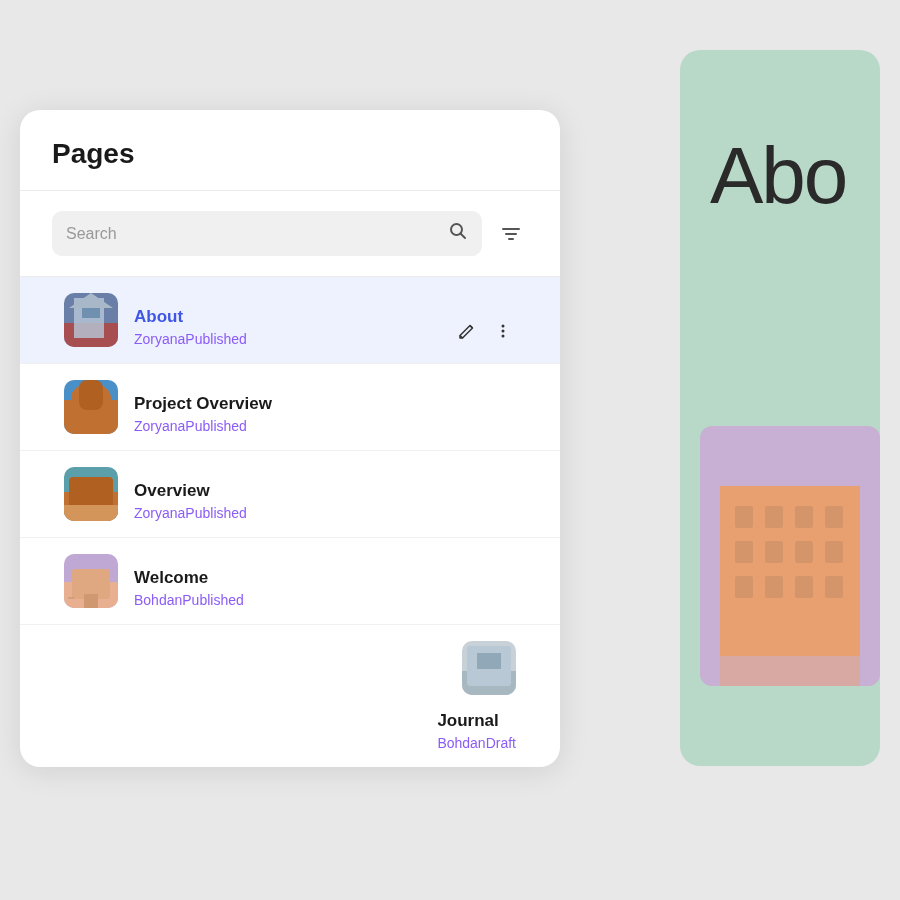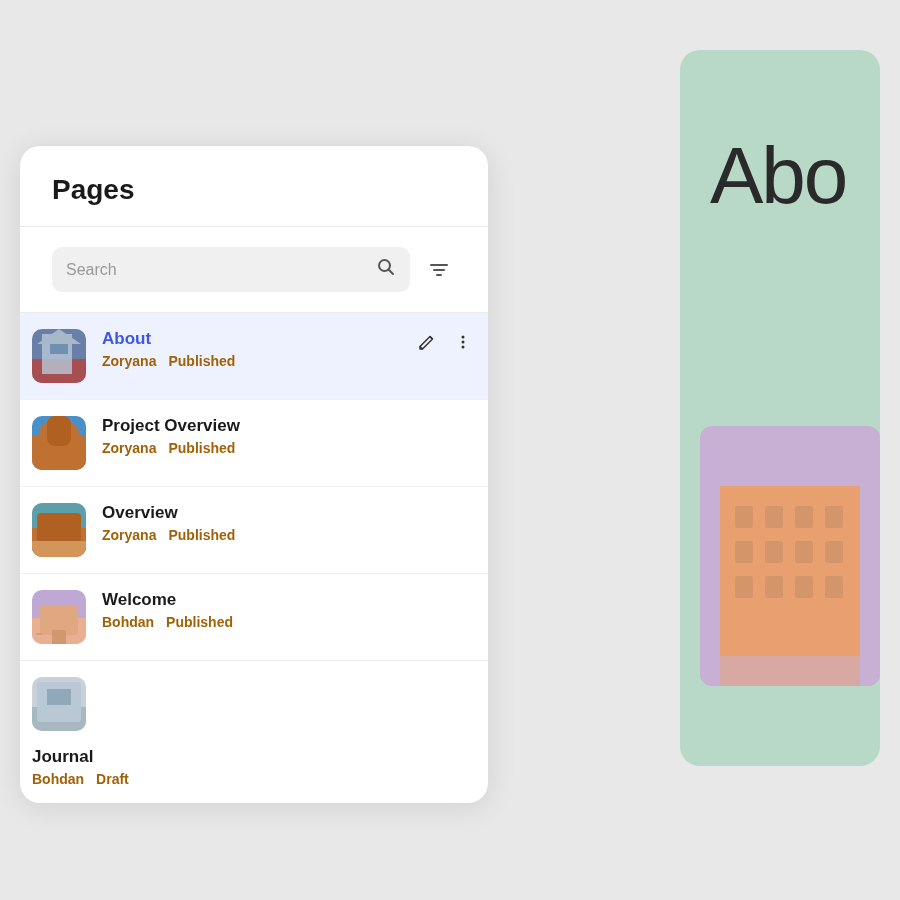--- a/index.html
+++ b/index.html
@@ -60,27 +60,26 @@
     .building-svg {
       width: 100%;
       height: 100%;
     }
 
     
     .pages-card {
       position: absolute;
       left: 0;
       top: 60px;
-      width: 468px;
+      width: 540px;
       background: #ffffff;
       border-radius: 20px;
       box-shadow: 0 4px 30px rgba(0,0,0,0.10);
       overflow: hidden;
       z-index: 10;
-      margin-top: 36px;
     }
 
     .card-header {
       padding: 28px 32px 20px 32px;
       border-bottom: 1px solid #ebebeb;
     }
 
     .card-title {
       font-size: 28px;
       font-weight: 700;
@@ -126,22 +125,22 @@
       justify-content: center;
     }
 
     
     .page-list {
       list-style: none;
     }
 
     .page-item {
       display: flex;
-      align-items: flex-start;
-      padding: 16px 12px;
+      align-items: flex-end;
+      padding: 16px 44px;
       border-bottom: 1px solid #f0f0f0;
       gap: 16px;
       cursor: pointer;
       transition: background 0.15s;
     }
 
     .page-item:last-child {
       border-bottom: none;
       flex-direction: column;
     }
@@ -173,24 +172,23 @@
       color: #1a1a1a;
       margin-bottom: 4px;
     }
 
     .page-name.active-name {
       color: #4057e3;
     }
 
     .page-meta {
       font-size: 14px;
-      color: #a16207;
-      display: flex;
-      gap: 12px;
-      font-weight: bold;
+      color: #8b5cf6;
+      display: flex;
+      gap: 0;
     }
 
     .page-actions {
       display: flex;
       align-items: center;
       gap: 10px;
     }
 
     .action-btn {
       background: none;

